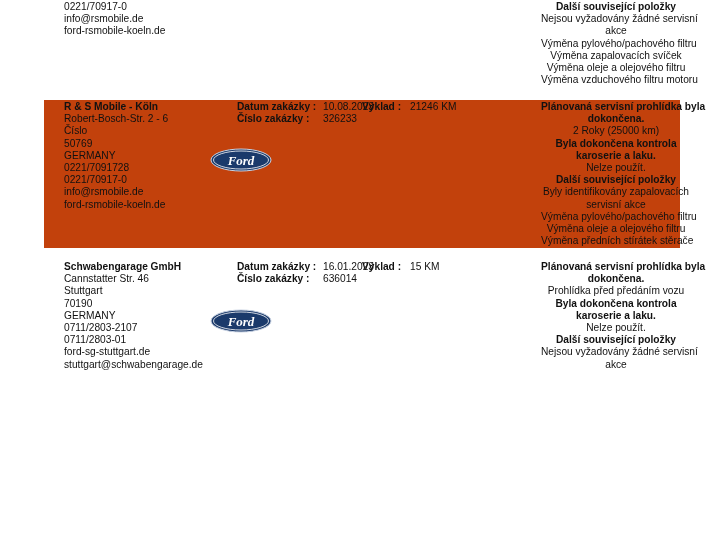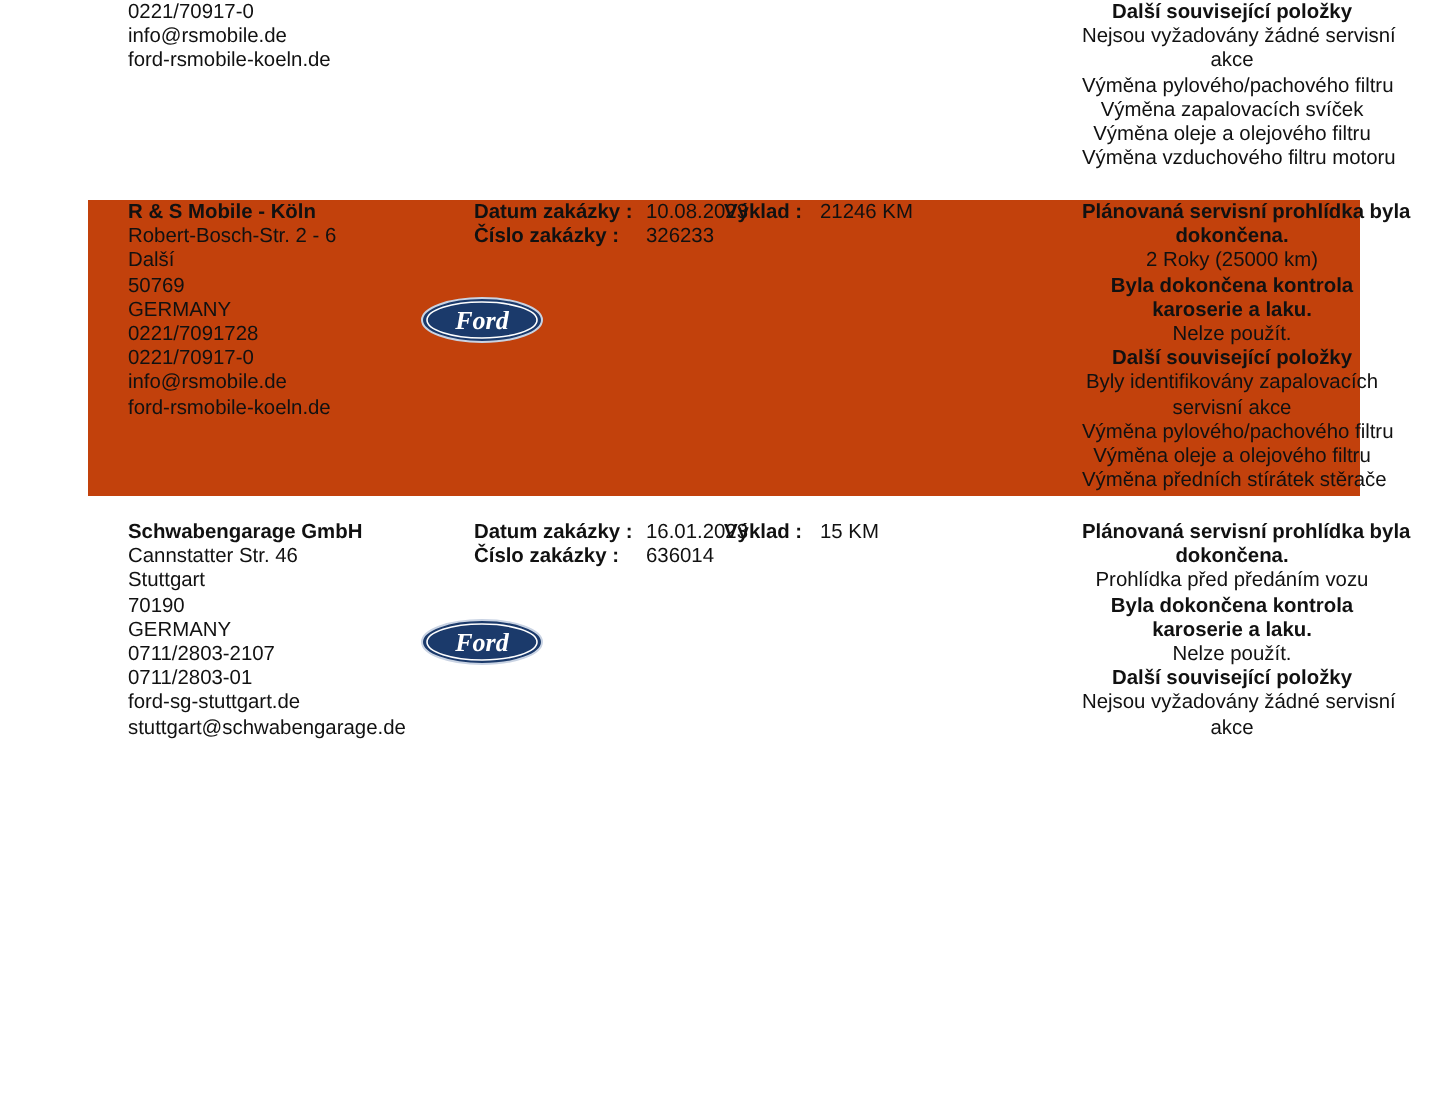--- a/index.html
+++ b/index.html
@@ -37,21 +37,21 @@
     <div class="line">Výměna zapalovacích svíček</div>
     <div class="line">Výměna oleje a olejového filtru</div>
     <div class="line">Výměna vzduchového filtru motoru</div>
   </div>
 </div>
 
 <div class="record shaded" style="top:100px;height:148px;">
   <div class="col addr" style="top:1px;">
     <div class="line b">R &amp; S Mobile - Köln</div>
     <div class="line">Robert-Bosch-Str. 2 - 6</div>
-    <div class="line">Další</div>
+    <div class="line">Číslo</div>
     <div class="line">50769</div>
     <div class="line">GERMANY</div>
     <div class="line">0221/7091728</div>
     <div class="line">0221/70917-0</div>
     <div class="line">info@rsmobile.de</div>
     <div class="line">ford-rsmobile-koeln.de</div>
   </div>
   <div class="col order" style="top:1px;">
     <div class="row">
       <span class="lbl">Datum zakázky :</span>

